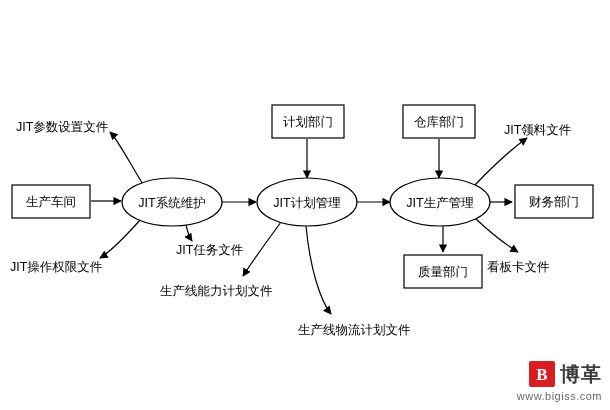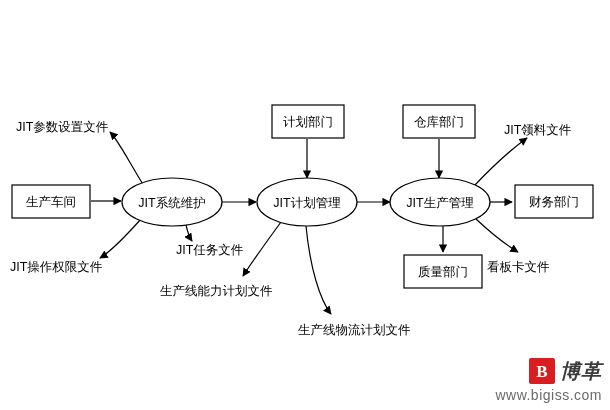--- a/index.html
+++ b/index.html
@@ -76,25 +76,24 @@
     font-family: "Liberation Serif", serif;
     border-radius: 2px;
   }
   .wm-name {
     margin-left: 5px;
     font-size: 20px;
     font-weight: bold;
     color: #3b3b3b;
     font-family: "Liberation Sans", sans-serif;
     letter-spacing: 1px;
-    font-style: italic;
   }
   .wm-url {
     margin-top: 4px;
-    font-size: 14px;
+    font-size: 11px;
     color: #6a6a6a;
     font-family: "Liberation Sans", sans-serif;
     letter-spacing: 0.5px;
     margin-left: 21px;
   }
 </style>
 </head>
 <body>
 
 <div id="stage">

